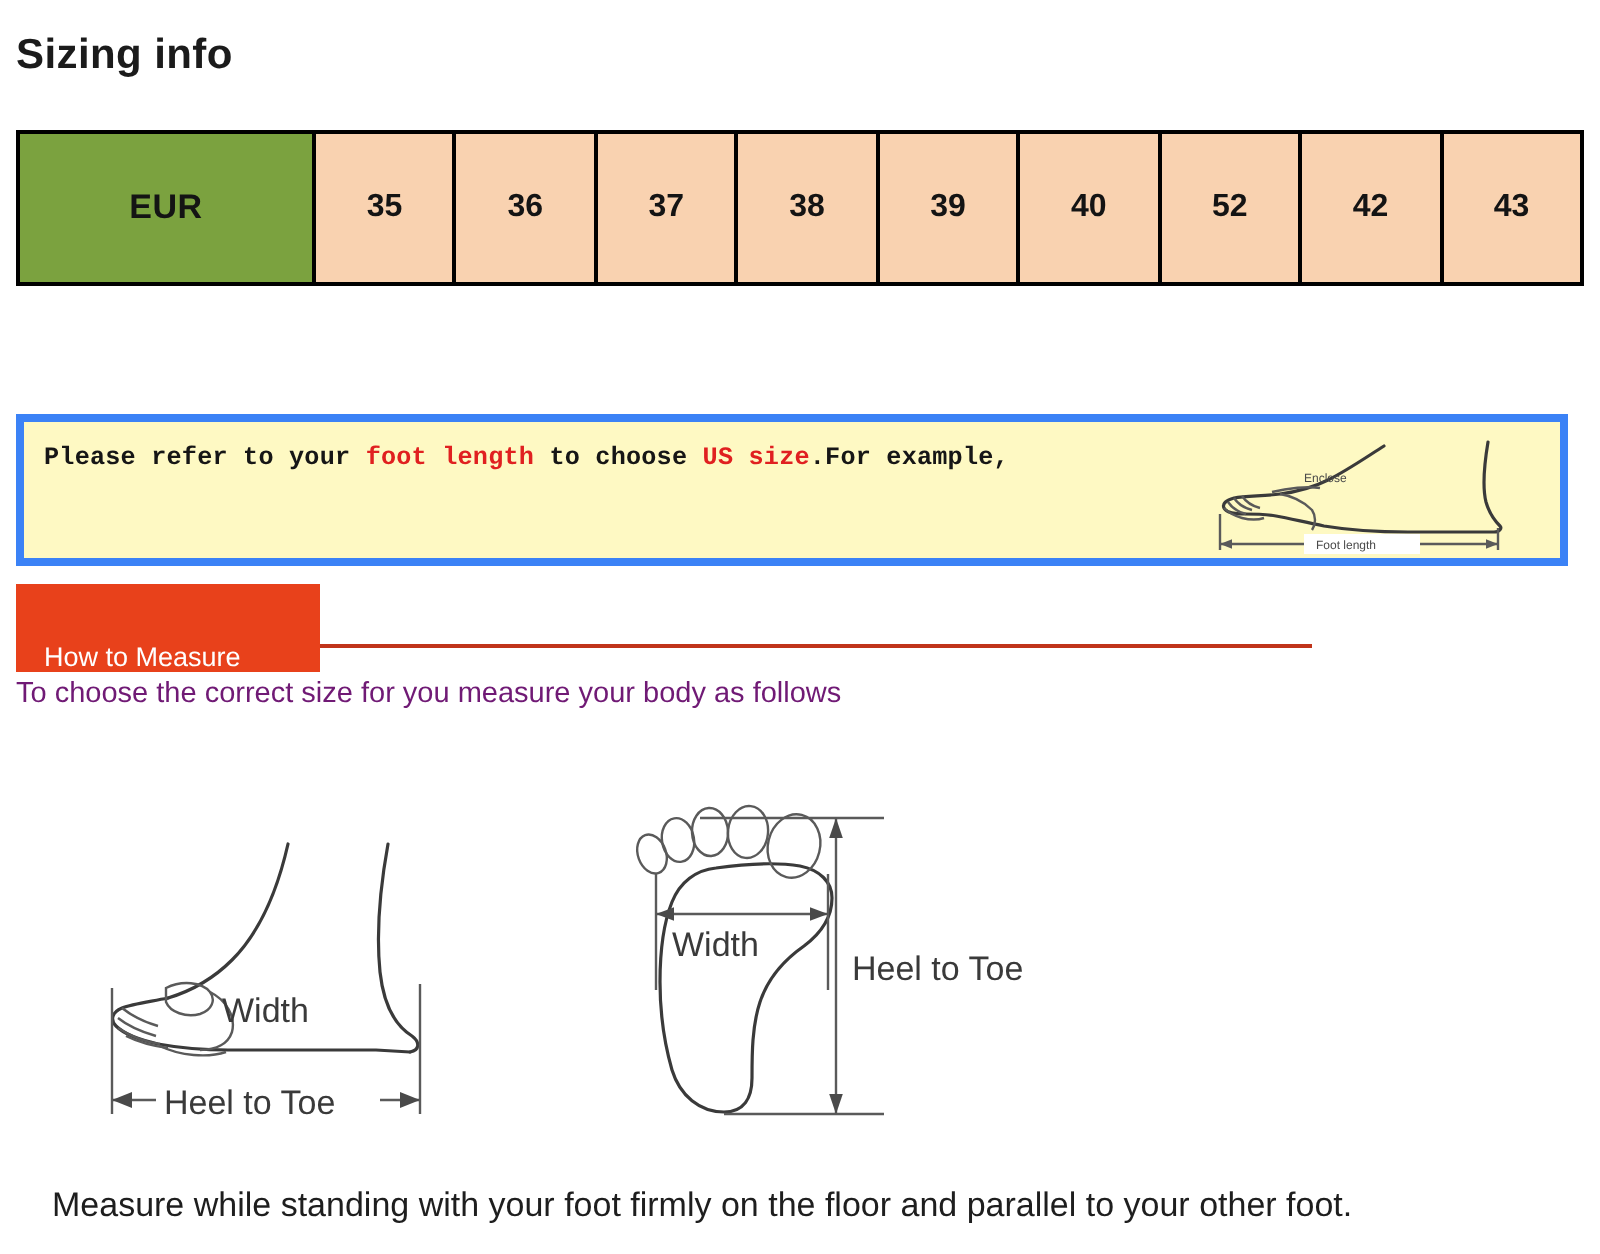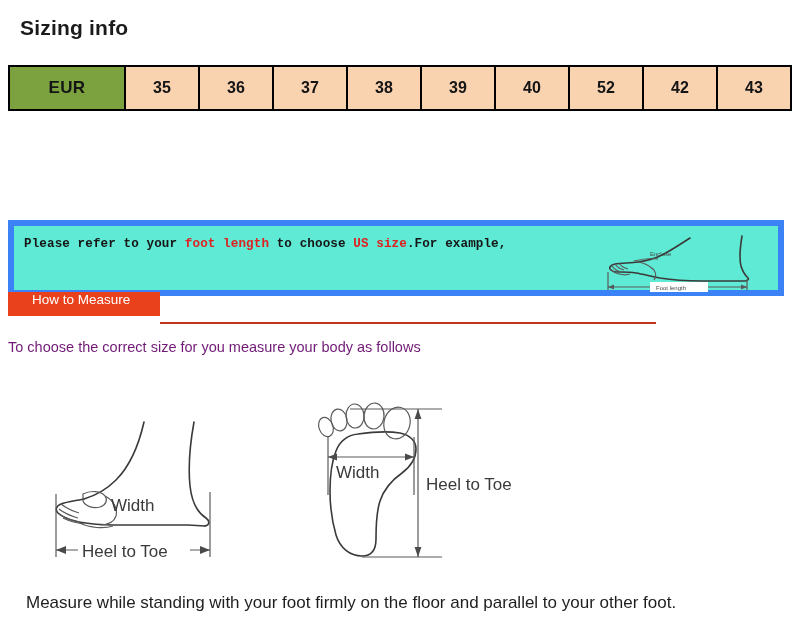--- a/index.html
+++ b/index.html
@@ -18,64 +18,63 @@
 
   
   #page-title {
     position: absolute;
     left: 8px;
     top: 16px;
     font-size: 21px;
     font-weight: bold;
     letter-spacing: 0.2px;
     color: #1b1b1b;
-    margin-left: 12px;
   }
 
   
   #size-table {
     position: absolute;
     left: 8px;
     top: 65px;
     width: 784px;
     border-collapse: collapse;
     table-layout: fixed;
   }
   #size-table td {
     border: 2px solid #000000;
     text-align: center;
     vertical-align: middle;
     font-size: 16px;
     font-weight: bold;
     color: #141414;
-    padding: 0;
+    padding: 16px;
     line-height: 1.15;
   }
   #size-table td.lbl {
     background: #7ba23f;
     width: 114px;
     font-size: 17px;
     letter-spacing: 0.3px;
   }
   #size-table td.val {
     background: #f9d2b0;
   }
   #size-table tr.r1 td { height: 42px; }
   #size-table tr.r2 td { height: 40px; }
   #size-table tr.r3 td { height: 52px; font-size: 15.5px; }
 
   
   #note-box {
     position: absolute;
     left: 8px;
-    top: 220px;
+    top: 207px;
     width: 776px;
     height: 76px;
-    border: 6px solid #3b82f6;
-    background: #5eead4;
+    border: 4px solid #3b82f6;
+    background: #fef9c3;
     box-sizing: border-box;
   }
   #note-text {
     position: absolute;
     left: 10px;
     top: 9px;
     width: 600px;
     font-family: "Liberation Mono", "DejaVu Sans Mono", monospace;
     font-size: 12.6px;
     font-weight: bold;
@@ -92,27 +91,27 @@
     width: 180px;
     height: 62px;
   }
 
   
   #howto-banner {
     position: absolute;
     left: 8px;
     top: 292px;
     width: 152px;
-    height: 24px;
+    height: 44px;
     background: #e8411b;
     color: #ffffff;
     font-size: 13.5px;
     display: flex;
-    align-items: flex-start;
-    padding-left: 24px;
+    align-items: flex-end;
+    padding-left: 14px;
     box-sizing: border-box;
   }
   #howto-rule {
     position: absolute;
     left: 160px;
     top: 322px;
     width: 496px;
     height: 2px;
     background: #c0341a;
   }

